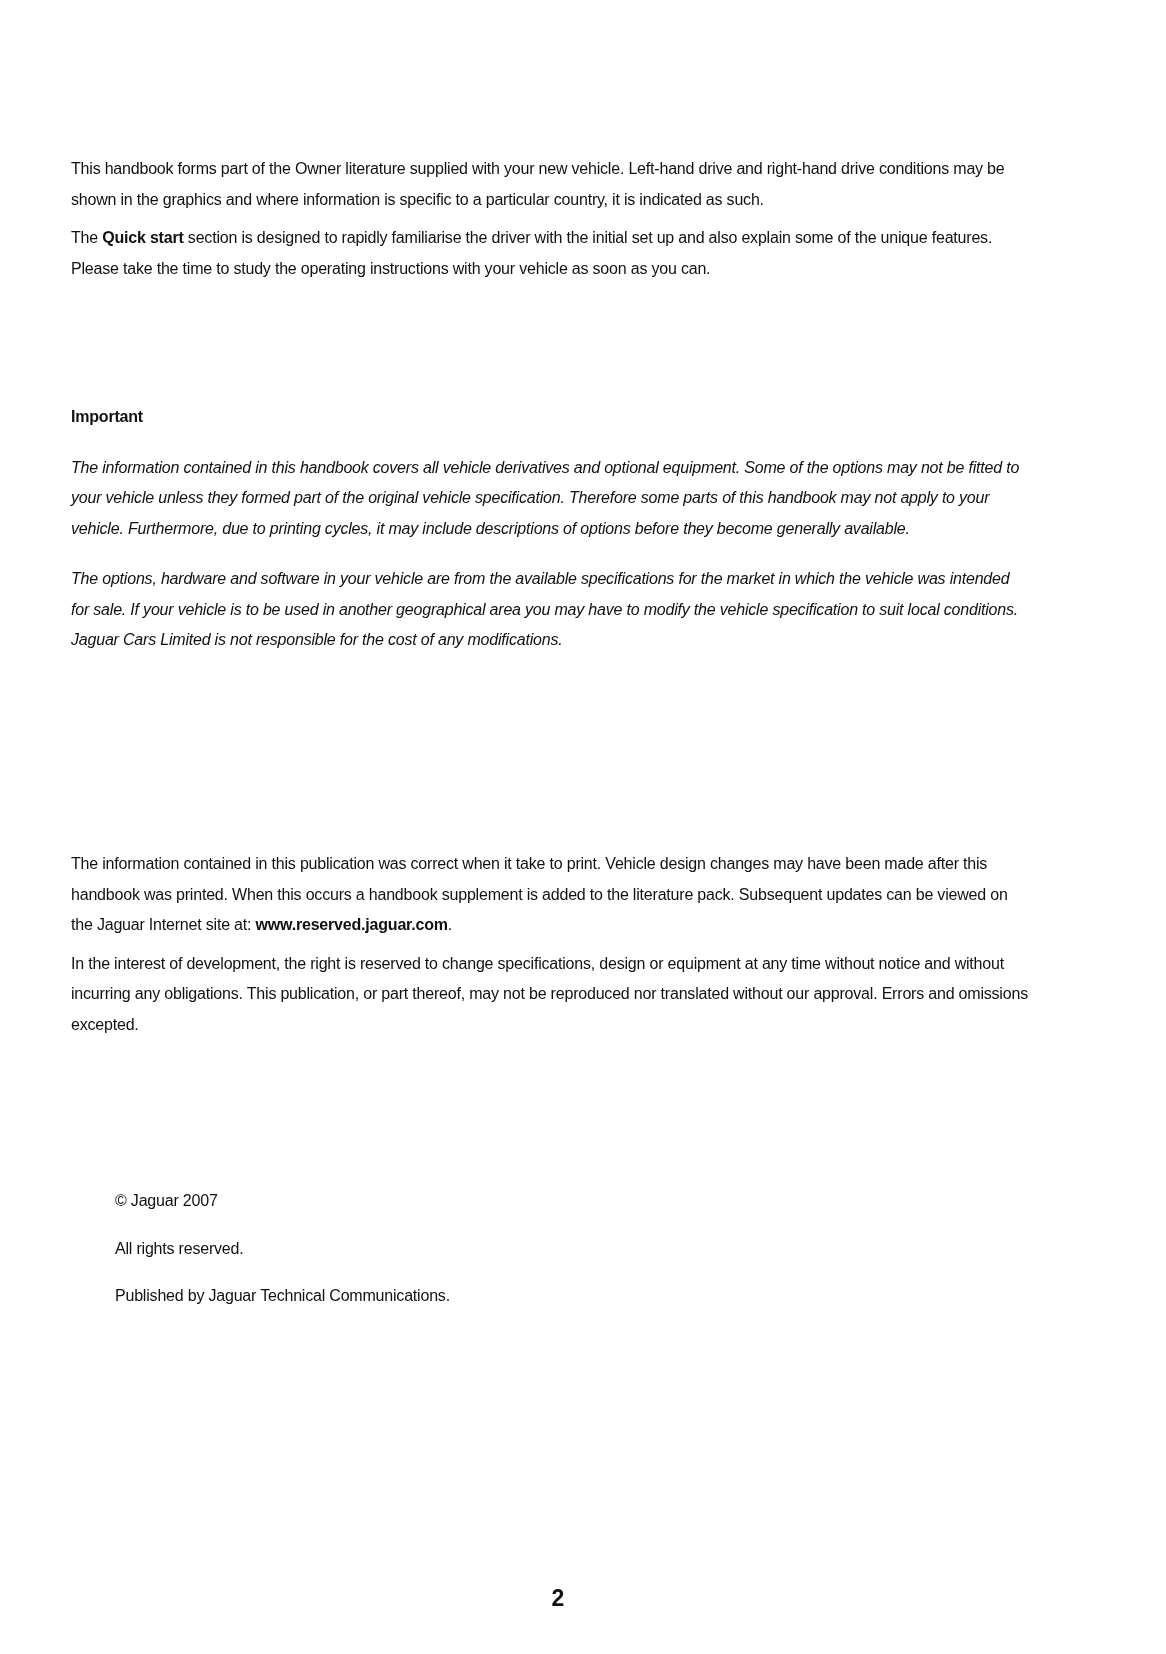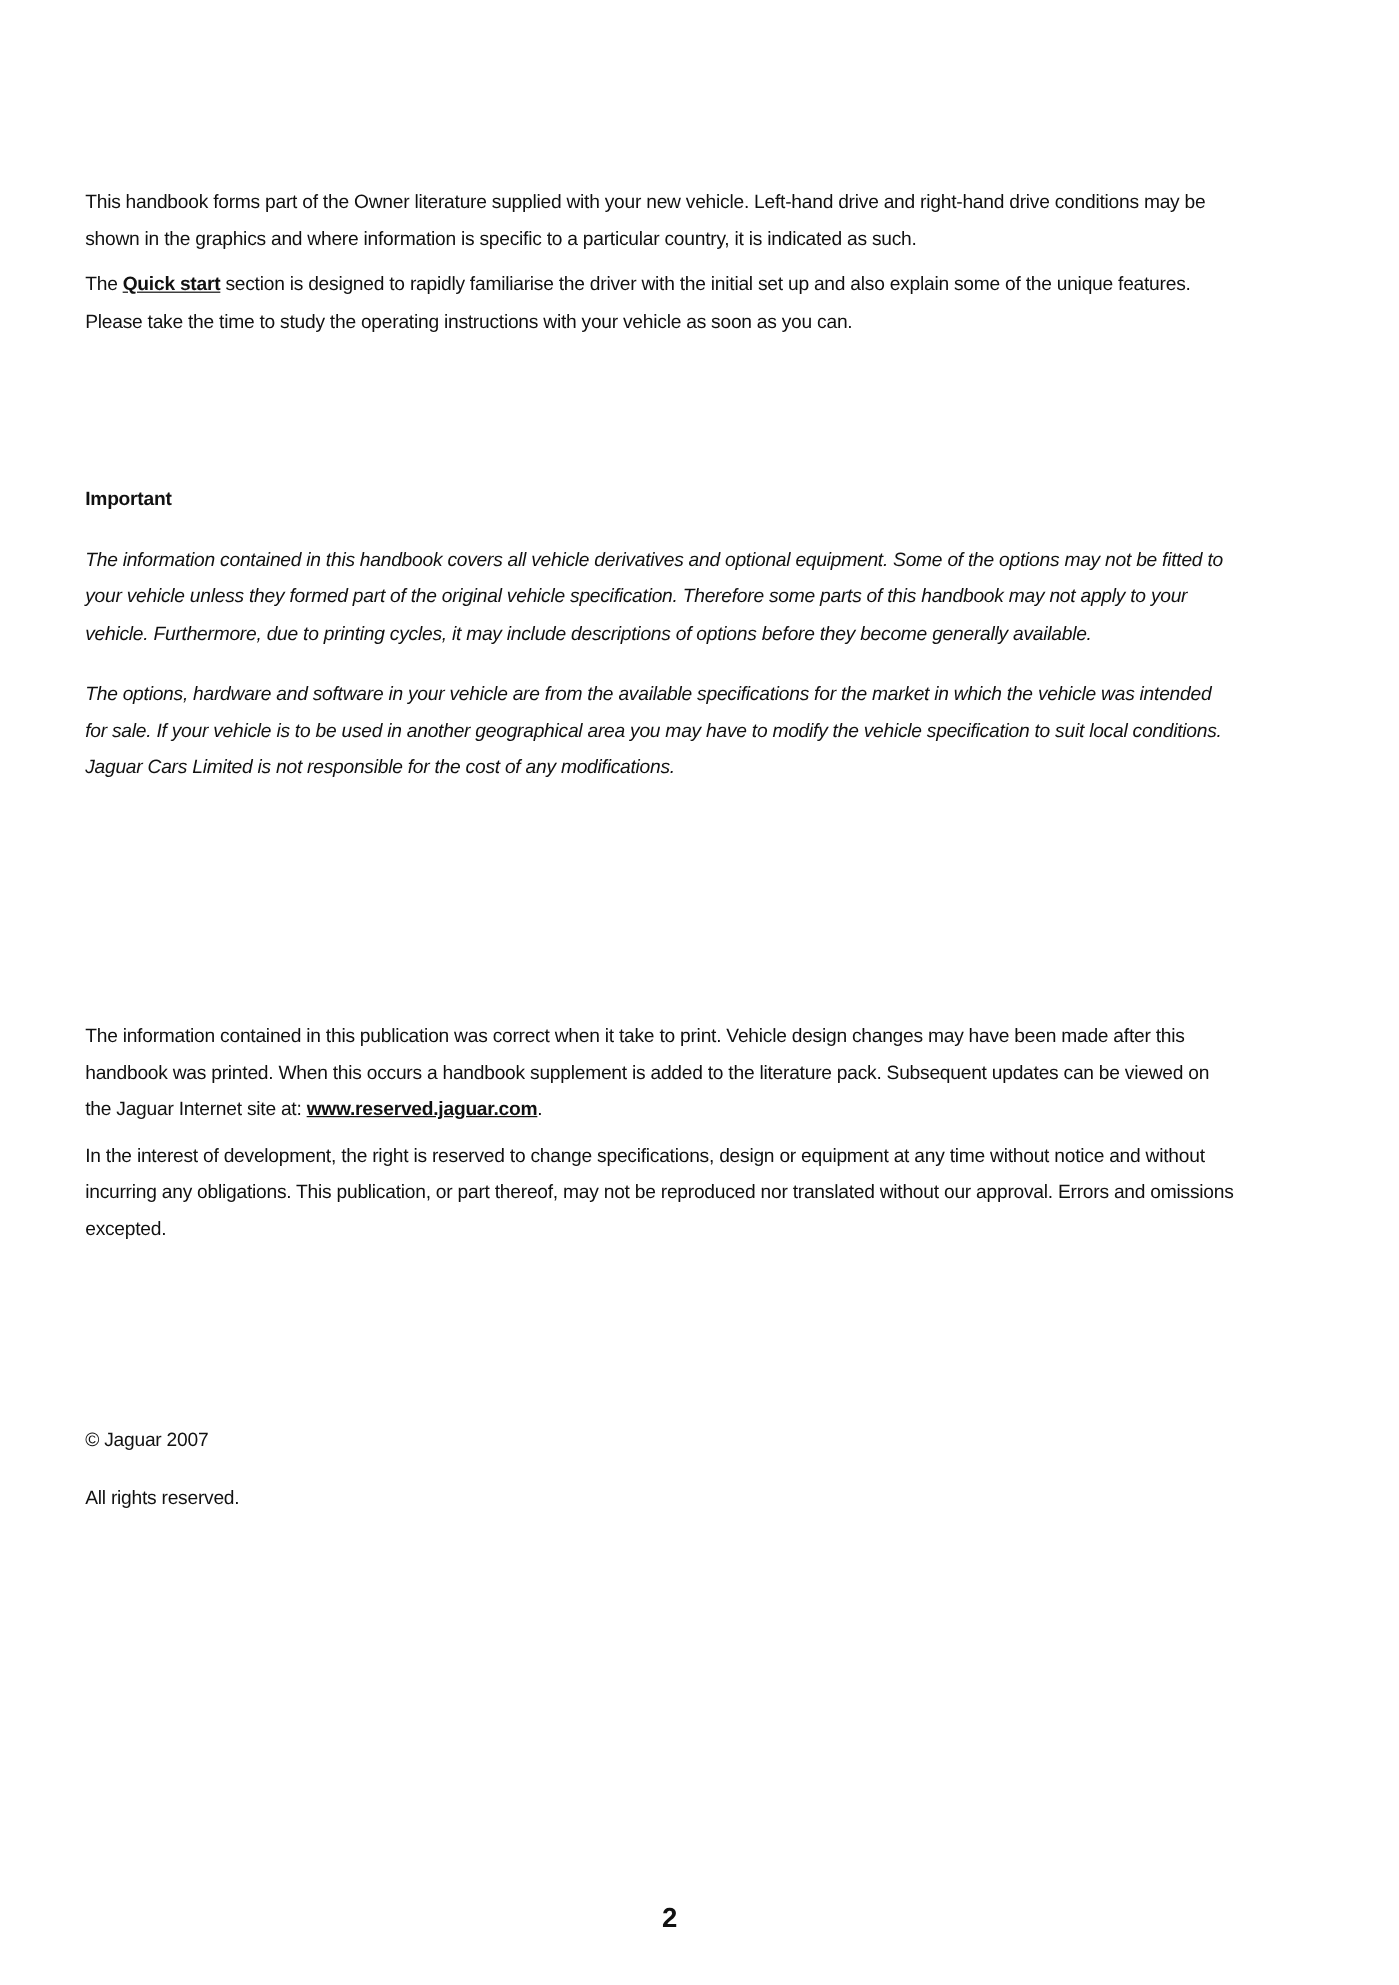--- a/index.html
+++ b/index.html
@@ -34,21 +34,21 @@
       margin: 0 0 8px 0;
     }
     .italic p {
       font-style: italic;
       margin-top: 20px;
     }
     .heading {
       font-weight: bold;
       margin: 0 0 6px 0;
     }
-    b { font-weight: bold; text-decoration: underline; }
+    b { font-weight: bold; }
     .page-number {
       position: absolute;
       left: 0;
       width: 1116px;
       top: 1585px;
       text-align: center;
       font-size: 23px;
       font-weight: bold;
     }
   </style>
@@ -68,20 +68,21 @@
       <p>The information contained in this handbook covers all vehicle derivatives and optional equipment. Some of the options may not be fitted to your vehicle unless they formed part of the original vehicle specification. Therefore some parts of this handbook may not apply to your vehicle. Furthermore, due to printing cycles, it may include descriptions of options before they become generally available.</p>
       <p>The options, hardware and software in your vehicle are from the available specifications for the market in which the vehicle was intended for sale. If your vehicle is to be used in another geographical area you may have to modify the vehicle specification to suit local conditions. Jaguar Cars Limited is not responsible for the cost of any modifications.</p>
     </div>
   </div>
 
   <div class="block" style="top:849px;">
     <p><span>The information contained in this publication was correct when it take to print. Vehicle design changes may have been made after this handbook was printed. When this occurs a handbook supplement is added to the literature pack. Subsequent updates can be viewed on the Jaguar Internet site at: </span><b>www.reserved.jaguar.com</b><span>.</span></p>
     <p>In the interest of development, the right is reserved to change specifications, design or equipment at any time without notice and without incurring any obligations. This publication, or part thereof, may not be reproduced nor translated without our approval. Errors and omissions excepted.</p>
   </div>
 
-  <div class="block" style="top:1186px;">
+  <div class="block" style="top:1186px;margin-left:44px;">
     <p style="margin-bottom:17px;">© Jaguar 2007</p>
     <p style="margin-bottom:17px;">All rights reserved.</p>
+    <p>Published by Jaguar Technical Communications.</p>
   </div>
 
   <div class="page-number">2</div>
 
 </div>
 
 </body></html>

